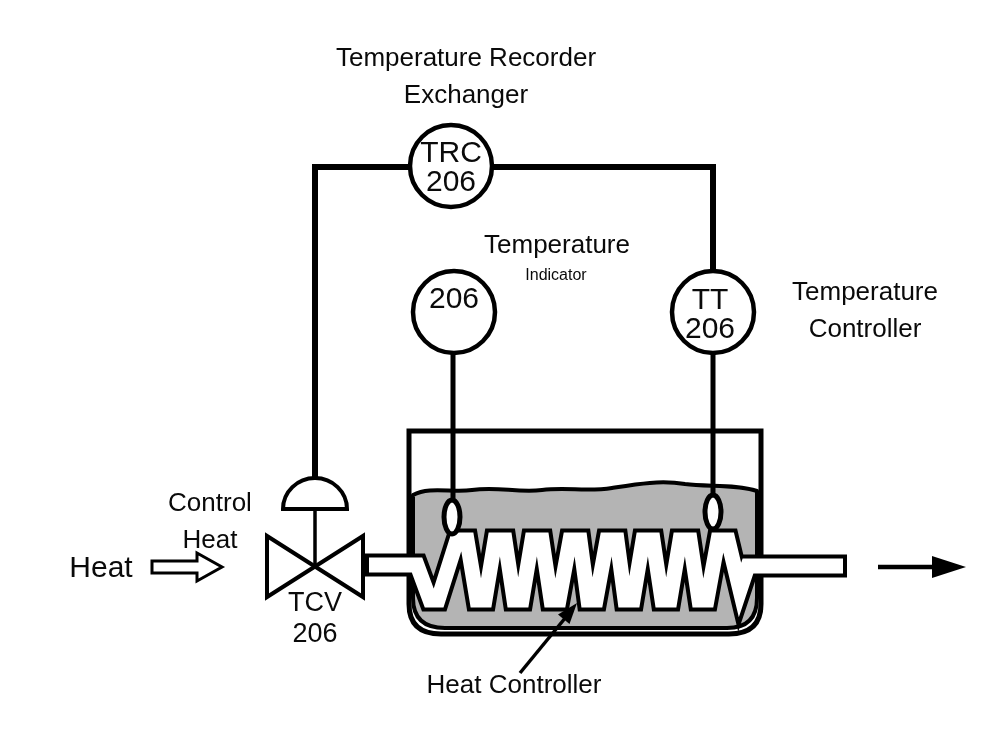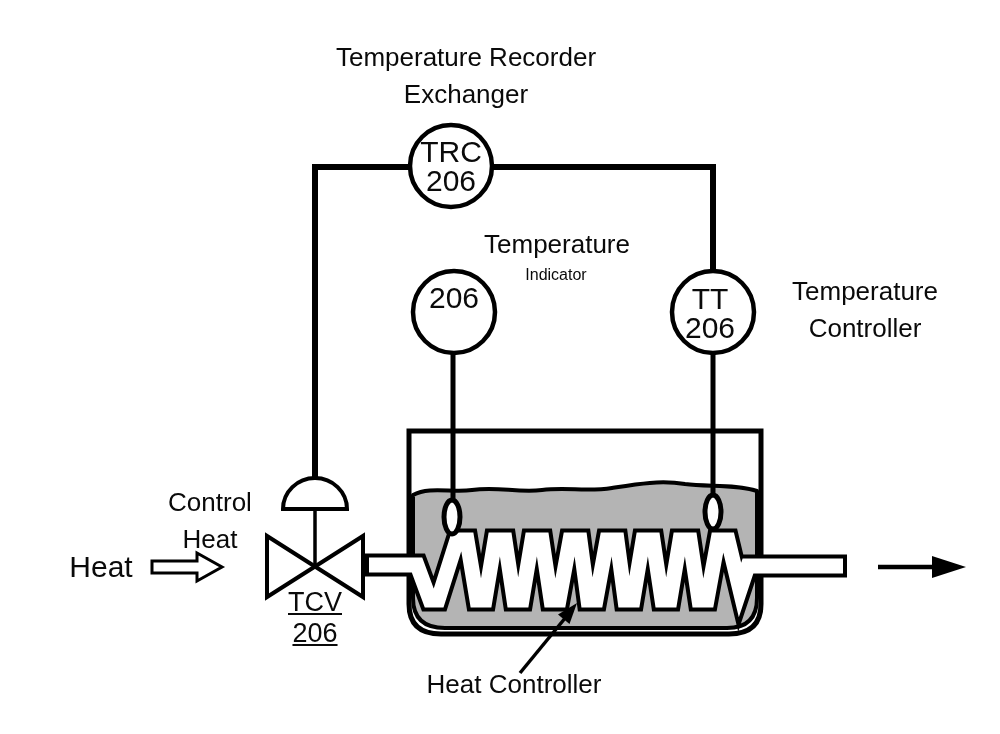--- a/index.html
+++ b/index.html
@@ -15,21 +15,21 @@
   .lbl{
     position:absolute;
     text-align:center;
     color:#0a0a0a;
     white-space:nowrap;
     line-height:1.25;
   }
   .fs29{font-size:26px;}
   .fs25{font-size:16px;}
   .fs30{font-size:30px;}
-  .fs27{font-size:27px;line-height:31px;text-decoration:underline;}
+  .fs27{font-size:27px;line-height:31px;}
   .circle-text{font-size:30px;line-height:29px;}
   .two-line{line-height:37px;}
 </style>
 </head>
 <body>
 
 <div id="canvas">
 
   <svg id="diagram-svg" width="1000" height="734" viewBox="0 0 1000 734">
 

